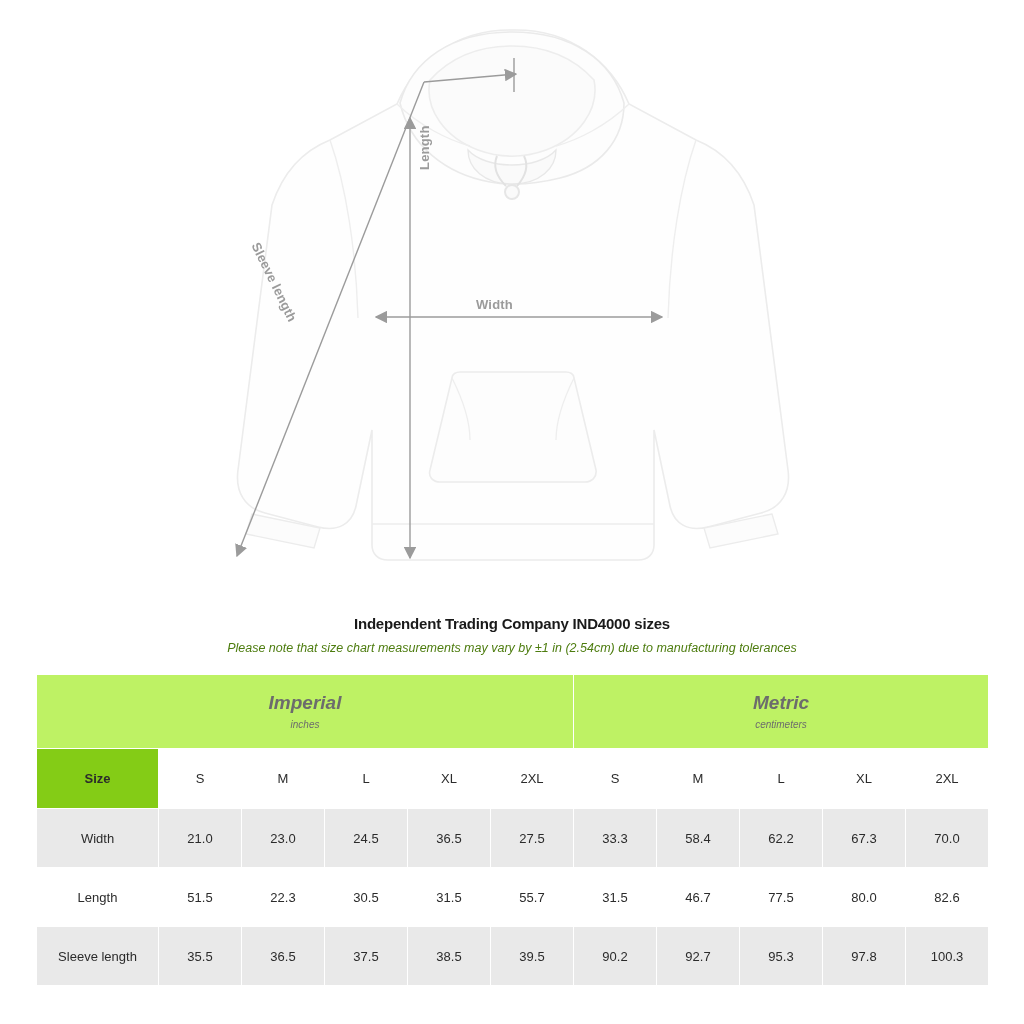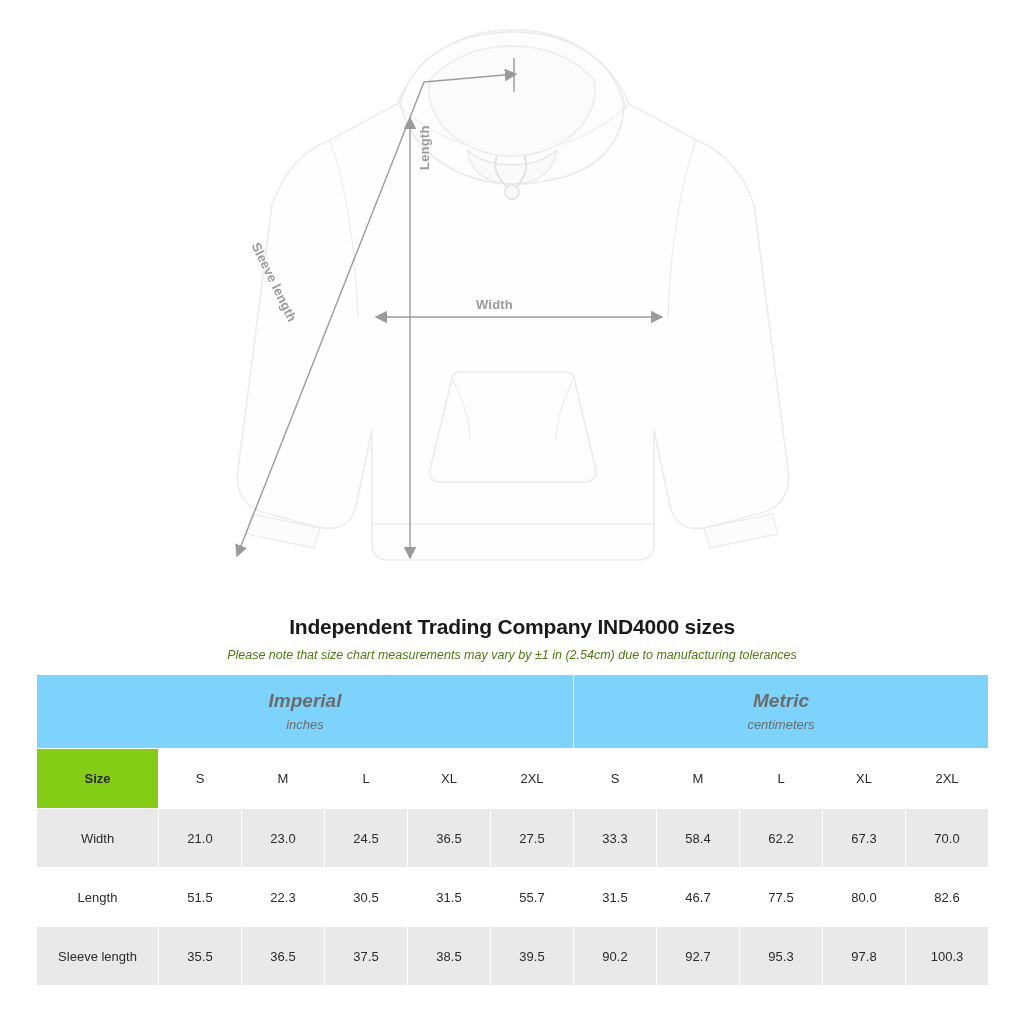--- a/index.html
+++ b/index.html
@@ -51,21 +51,21 @@
     transform: rotate(64deg);
     transform-origin: left top;
   }
 
   
   .title-block {
     text-align: center;
     margin-top: 8px;
   }
   .chart-title {
-    font-size: 21px;
+    font-size: 15px;
     font-weight: bold;
     color: #1a1a1a;
     letter-spacing: -0.2px;
     margin-top: 25px;
   }
   .chart-note {
     font-size: 12.5px;
     font-style: italic;
     color: #4d7c0f;
     margin-top: 9px;
@@ -85,32 +85,32 @@
   }
   table.size-chart td, table.size-chart th {
     border: 1px solid #ffffff;
     text-align: center;
     font-size: 13px;
     color: #2b2b2b;
     font-weight: normal;
   }
   .unit-head td {
     height: 74px;
-    background: #7dd3fc;
+    background: #bef264;
     padding: 0;
   }
   .unit-name {
     font-size: 19px;
     font-style: italic;
     font-weight: bold;
     color: #6c6c6c;
     line-height: 1.1;
   }
   .unit-sub {
-    font-size: 13px;
+    font-size: 10px;
     font-style: italic;
     color: #6c6c6c;
     margin-top: 6px;
   }
   .head-row td {
     height: 60px;
     background: #ffffff;
   }
   .head-row td.corner {
     background: #84cc16;

